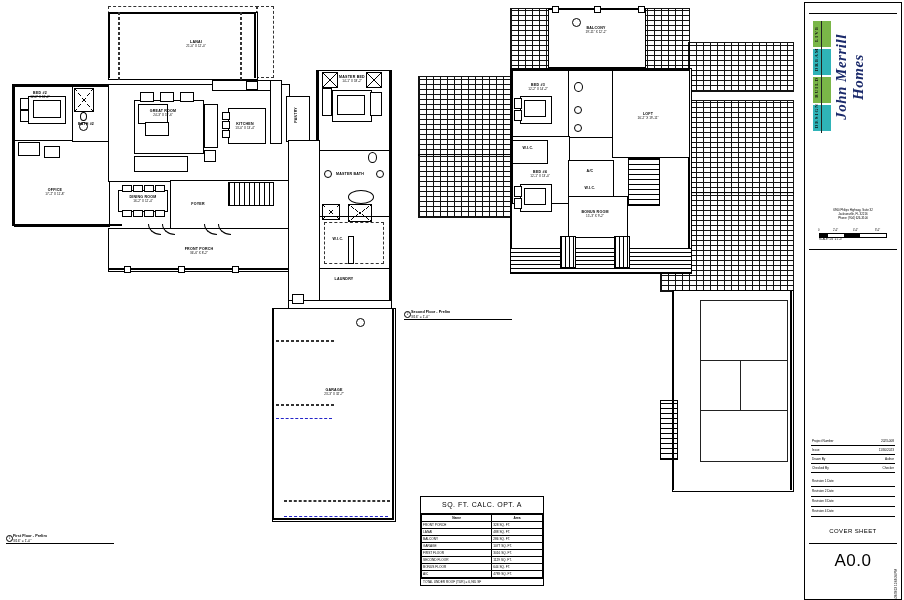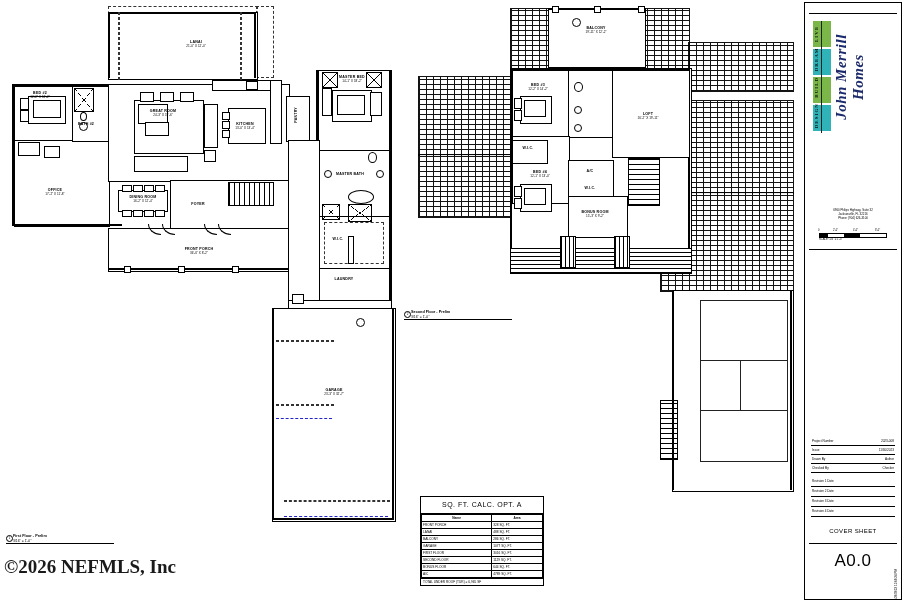--- a/index.html
+++ b/index.html
@@ -416,21 +416,20 @@
           </tr>
       <tr>
         <td class="n">A/C</td>
         <td class="a">4789 SQ. FT.</td>
           </tr>
     </tbody>
       </table>
     <div class="tot">TOTAL UNDER ROOF (TUR) = 6,965 SF</div>
   </div>
 
-  <div class="wm">©2026 NEFMLS, Inc</div>
 
   <div class="tb">
     <div class="hr" style="top:10px;"></div>
 
     <div class="logoWrap">
       <div class="logoRot">
         <div class="sw" style="left:6px;background:#2fb3b8;"></div>
         <div class="sw" style="left:34px;background:#7ab648;"></div>
         <div class="sw" style="left:62px;background:#2fb3b8;"></div>
         <div class="sw" style="left:90px;background:#7ab648;"></div>

